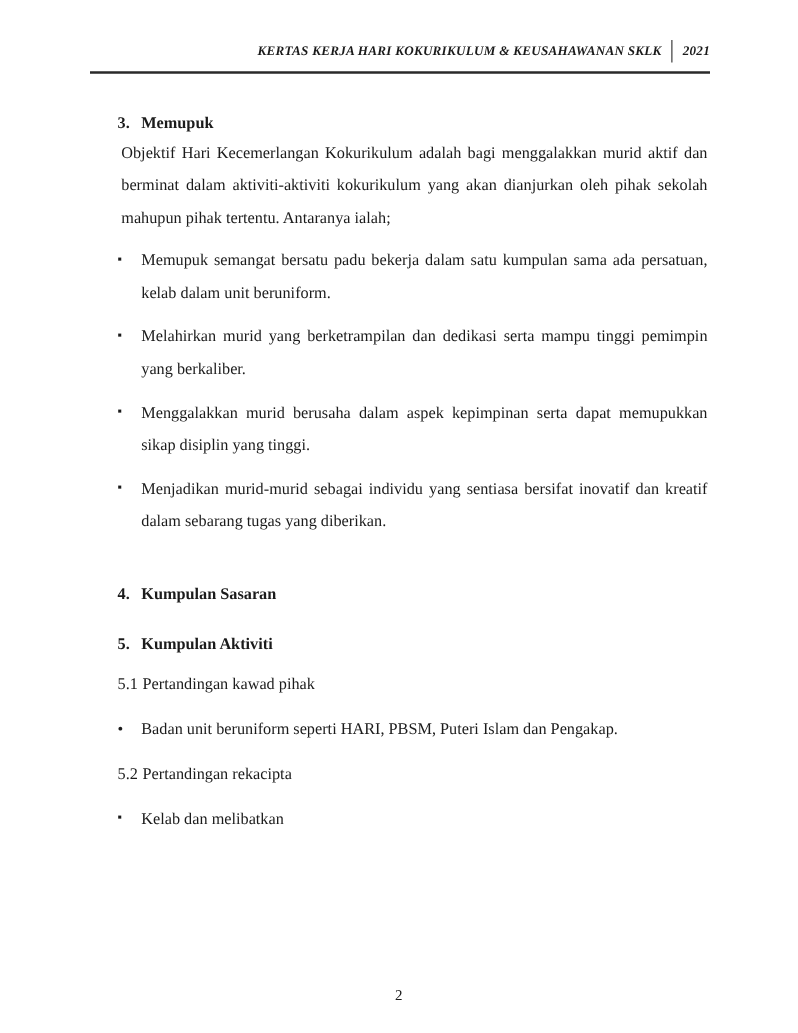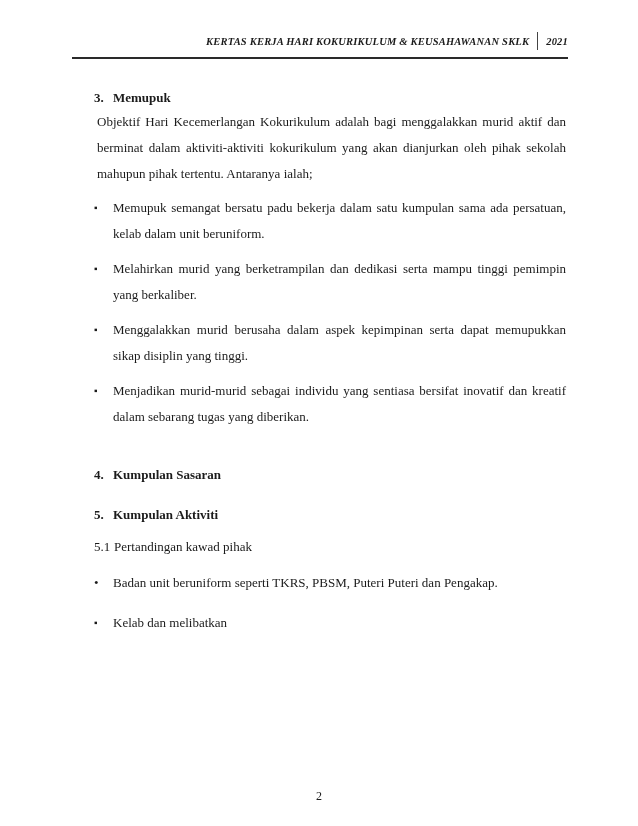--- a/index.html
+++ b/index.html
@@ -165,23 +165,27 @@
         <span class="num">5.</span>
         <span>Kumpulan Aktiviti</span>
       </div>
 
       <div class="subitem">
         <span class="subnum">5.1</span>
         <span>Pertandingan kawad pihak</span>
       </div>
       <div class="bullet single">
         <span class="marker round">•</span>
-        <span class="btext">Badan unit beruniform seperti TKRS, PBSM, Puteri Puteri dan Pengakap.</span>
+        <span class="btext">Badan unit beruniform seperti HARI, PBSM, Puteri Islam dan Pengakap.</span>
       </div>
 
+      <div class="subitem">
+        <span class="subnum">5.2</span>
+        <span>Pertandingan rekacipta</span>
+      </div>
       <div class="bullet single">
         <span class="marker sq">▪</span>
         <span class="btext">Kelab dan melibatkan</span>
       </div>
     </section>
 
   </main>
 
   <footer class="footer">
     <span>2</span>

